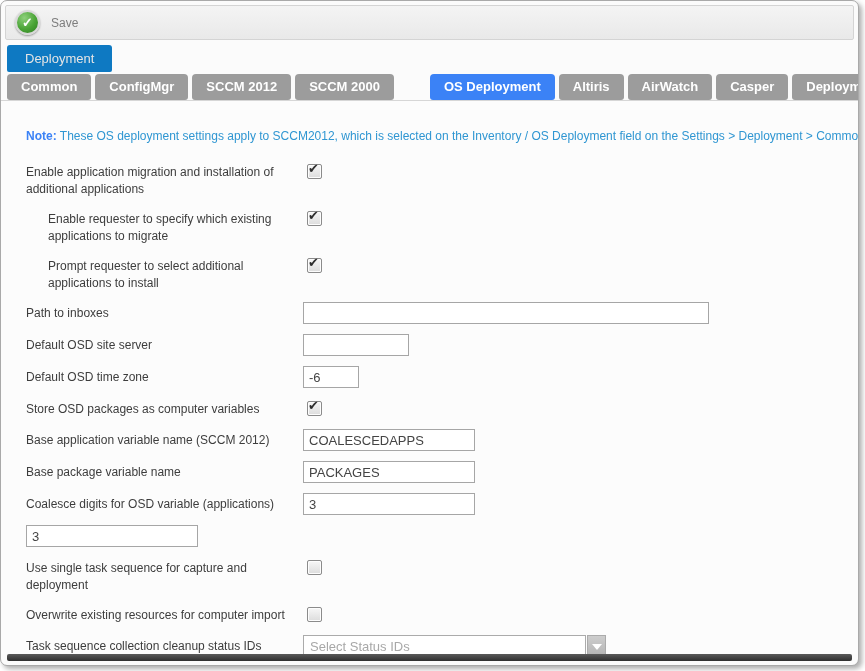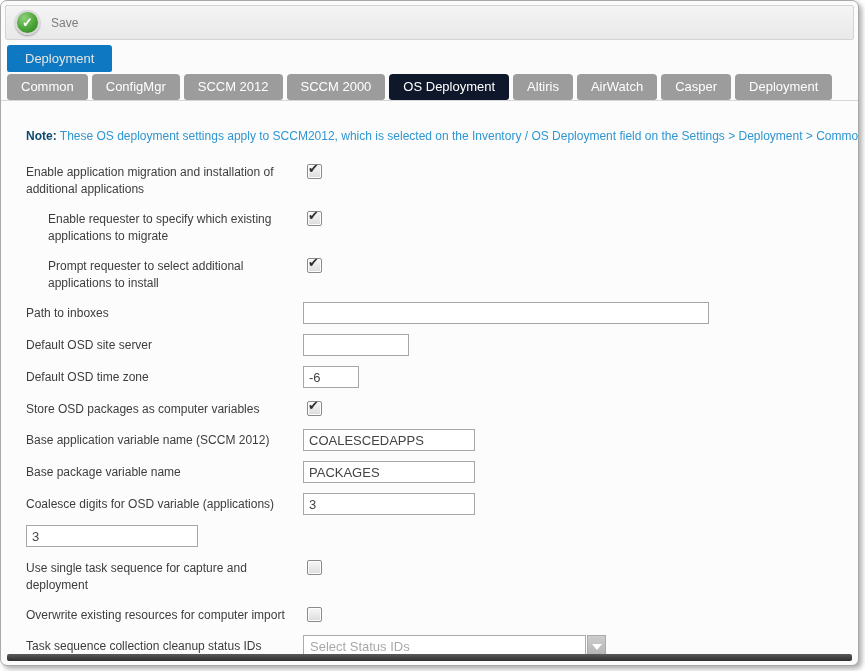--- a/index.html
+++ b/index.html
@@ -32,30 +32,31 @@
   
   .primary-tabs{margin:5px 0 0 6px;height:27px;flex:0 0 27px;}
   .tab-primary{
     display:inline-block;height:27px;line-height:27px;padding:0 18px;
     color:#e5e5e5;font-size:13px;border-radius:3px 3px 2px 2px;cursor:pointer;
   }
   
   .subtabs{
     margin-top:2px;padding:0 0 0 6px;display:flex;gap:4px;flex:0 0 26px;height:26px;
     border-bottom:1px solid #d6d6d6;
+    font-weight:bold;
   }
   .subtab{
     height:26px;line-height:26px;padding:0 14px;font-size:13px;color:#fff;
     background:#9c9c9c;border-radius:4px 4px 3px 3px;cursor:pointer;white-space:nowrap;
   }
   
   .content{flex:1 1 auto;background:#fcfcfc;padding:28px 16px 0 25px;overflow:hidden;}
   .page-title{font-size:14px;font-weight:bold;color:#1273b8;margin:0 0 15px 0;}
   .note{font-size:12px;color:#2f96d2;margin:0 0 18px 0;white-space:nowrap;}
-  .note b{color:#0c4a6e;}
+  .note b{color:#3b82f6;}
   
   .row{display:flex;align-items:flex-start;margin-bottom:10px;min-height:21px;}
   .lbl{width:277px;flex:0 0 277px;font-size:12px;line-height:17px;color:#3d3d3d;padding-top:3px;}
   .row.indent .lbl{padding-left:22px;width:255px;flex:0 0 255px;}
   .ctl{display:flex;align-items:flex-start;}
   input.txt{
     height:22px;box-sizing:border-box;border:1px solid #a6a6a6;background:#fff;
     font-family:"Liberation Sans", sans-serif;font-size:13px;color:#444;padding:0 5px;border-radius:0;
   }
   .w406{width:406px}.w206{width:172px}.w106{width:106px}.w56{width:56px}
@@ -99,21 +100,21 @@
 
   <div class="primary-tabs">
     <span class="tab-primary" style="background:#0e79c2;">Deployment</span>
   </div>
 
   <div class="subtabs">
     <span class="subtab">Common</span>
     <span class="subtab">ConfigMgr</span>
     <span class="subtab">SCCM 2012</span>
     <span class="subtab">SCCM 2000</span>
-    <span class="subtab" style="background:#0f172a;">OS Deployment</span>
+    <span class="subtab" style="background:#3b82f6;margin-left:32px;">OS Deployment</span>
     <span class="subtab">Altiris</span>
     <span class="subtab">AirWatch</span>
     <span class="subtab">Casper</span>
     <span class="subtab">Deployment</span>
   </div>
 
   <div class="content">
     <p class="note"><b>Note:</b> <span>These OS deployment settings apply to SCCM2012, which is selected on the Inventory / OS Deployment field on the Settings &gt; Deployment &gt; Common tab.</span></p>
 
     <div class="row">

